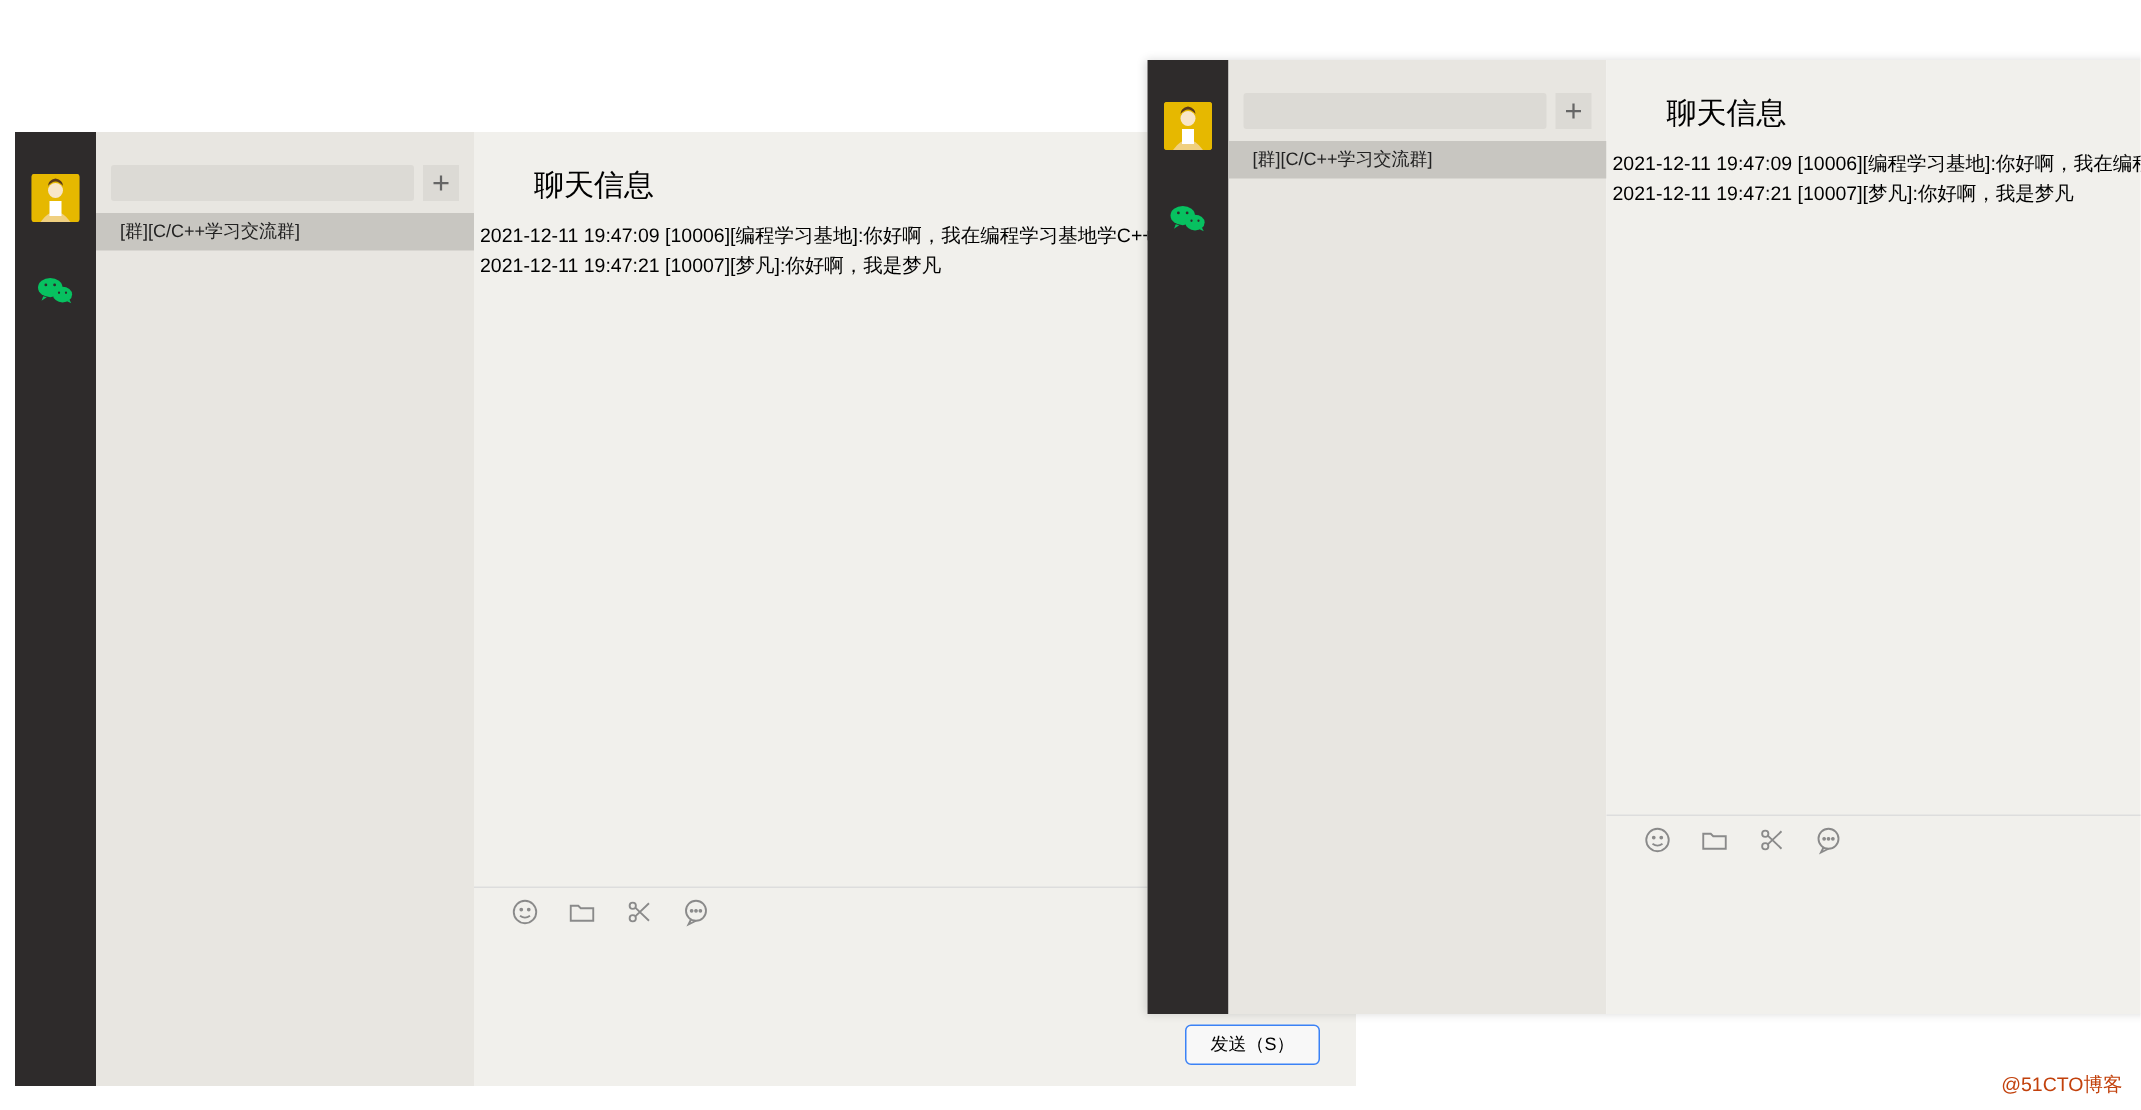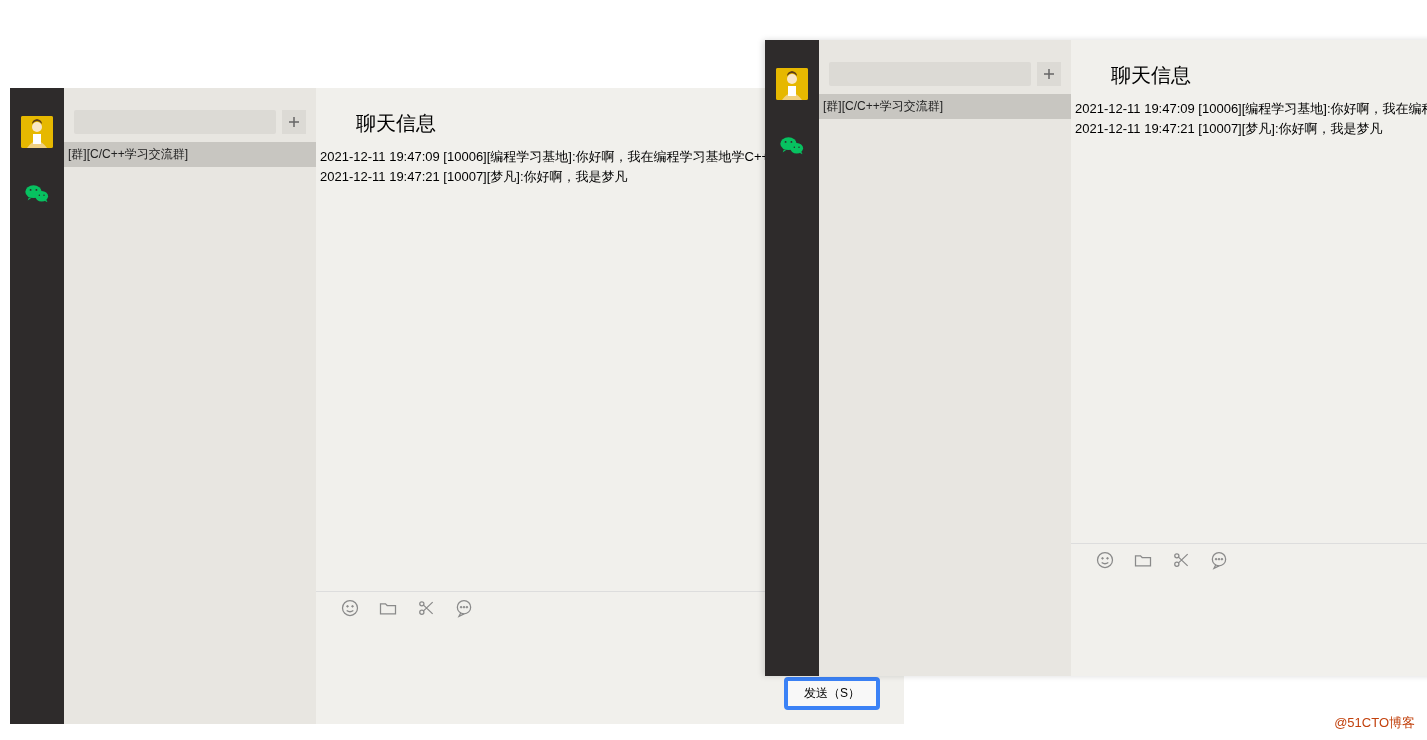--- a/index.html
+++ b/index.html
@@ -71,21 +71,21 @@
   }
   .add-btn {
     width: 24px; height: 24px;
     background: #dcdad5;
     display: flex; align-items: center; justify-content: center;
     color: #666;
     cursor: pointer;
   }
   .contact-item {
     background: #c8c6c1;
-    padding: 4px 4px;
+    padding: 4px 16px;
     font-size: 12px;
     color: #222;
     cursor: pointer;
   }
 
   .chat-panel {
     position: absolute;
     left: 306px; top: 0;
     right: 0; height: 100%;
     background: #f1f0ec;
@@ -121,21 +121,21 @@
     fill: none;
     cursor: pointer;
   }
   .send-area { height: 100px; position: relative; }
   .send-btn {
     position: absolute;
     right: 24px; bottom: 14px;
     padding: 4px 16px;
     font-size: 12px;
     background: #f8f8f8;
-    border: 4px solid #3b82f6;
+    border: 1px solid #3b82f6;
     border-radius: 4px;
     cursor: pointer;
   }
 </style>
 </head>
 <body>
 
 <div class="app-wrap wrap1">
   <div class="sidebar">
     <div class="avatar">

